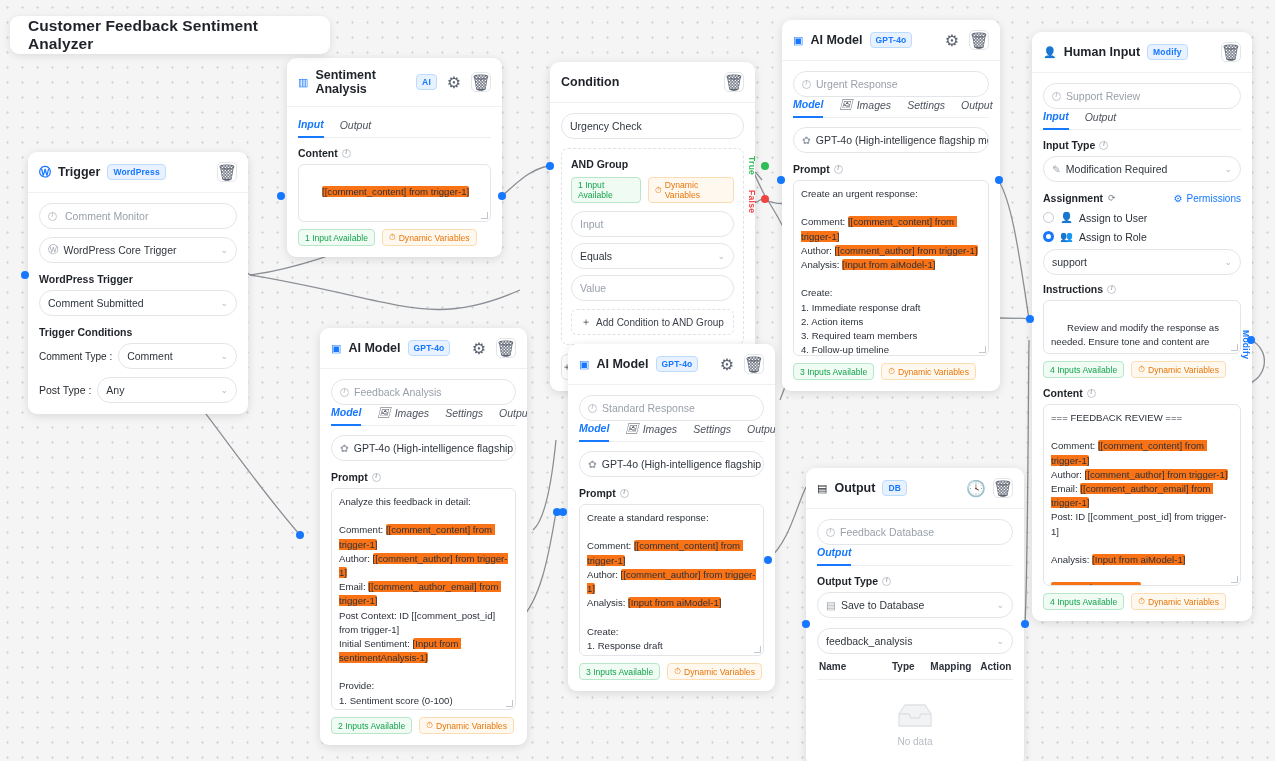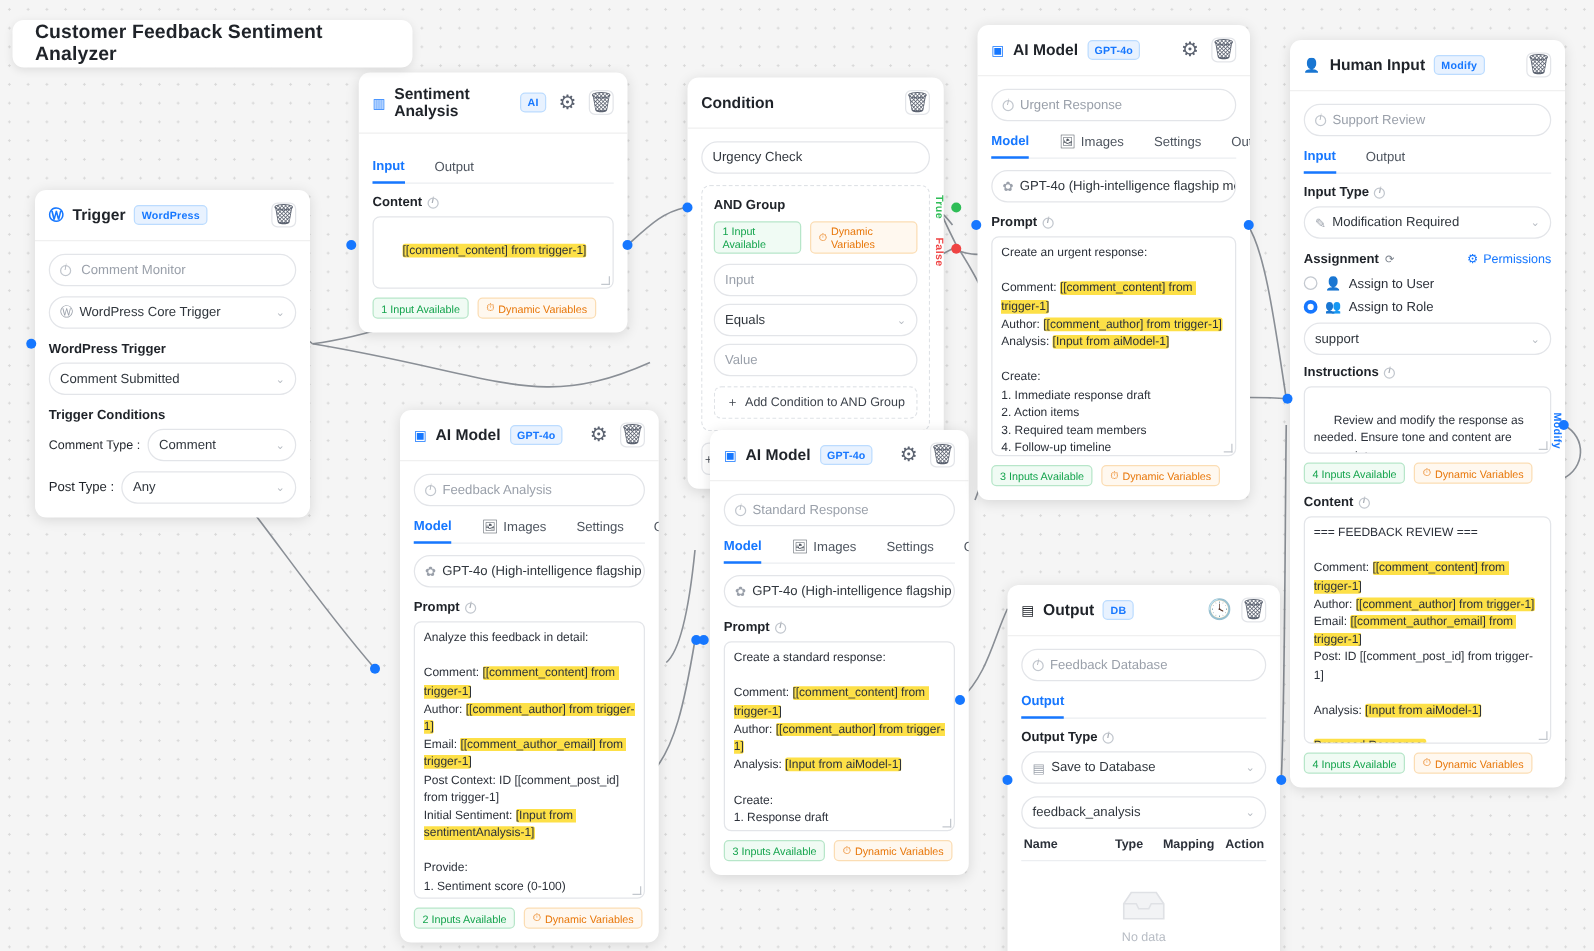--- a/index.html
+++ b/index.html
@@ -46,38 +46,38 @@
   .field {
     width: 100%; height: 26px; border: 1px solid #e3e5e9; border-radius: 13px;
     display: flex; align-items: center; gap: 5px; padding: 0 8px;
     font-size: 10.5px; color: #30363d; background: #fff;
   }
   .field.ph { color: #9aa0aa; }
   .field .caret { margin-left: auto; color: #b5bac1; font-size: 9px; }
   .field .lead { color: #9aa0aa; display: flex; align-items: center; }
   .mb8 { margin-bottom: 8px; gap: 8px; } .mb10 { margin-bottom: 10px; } .mb6 { margin-bottom: 6px; }
 
-  .tabs { display: flex; gap: 24px; border-bottom: 1px solid #eceef1; margin: 10px 0 9px; }
+  .tabs { display: flex; gap: 16px; border-bottom: 1px solid #eceef1; margin: 1px 0 9px; font-style: italic; }
   .tab { font-size: 10.5px; color: #4d545e; padding-bottom: 6px; display: flex; align-items: center; gap: 4px; }
   .tab.active { color: #1677ff; font-weight: 600; border-bottom: 2px solid #1677ff; margin-bottom: -1px; }
 
   .lbl { font-size: 10.5px; font-weight: 700; display: flex; align-items: center; gap: 4px; margin-bottom: 5px; }
   .info { width: 9px; height: 9px; border: 1px solid #c2c7ce; border-radius: 50%; display: inline-block; position: relative; }
   .info::after { content: "i"; position: absolute; left: 2.6px; top: -1.5px; font-size: 7px; color: #a9aeb6; font-style: italic; }
 
   .ta {
     width: 100%; border: 1px solid #e3e5e9; border-radius: 6px; padding: 6px 7px;
     font-size: 9.6px; line-height: 1.48; color: #2c313a; background: #fff;
     white-space: pre-wrap; overflow: hidden; position: relative;
   }
   .ta::after {
     content: ""; position: absolute; right: 2px; bottom: 2px; width: 6px; height: 6px;
     border-right: 1px solid #c3c8ce; border-bottom: 1px solid #c3c8ce;
   }
-  .hl { background: #fde047; border-radius: 2px; margin-top: 16px; }
+  .hl { background: #f97316; border-radius: 2px; margin-top: 16px; }
 
   .pills { display: flex; gap: 7px; margin-top: 7px; }
   .pill { font-size: 8.6px; padding: 2px 6px; border-radius: 4px; border: 1px solid; display: flex; align-items: center; gap: 3px; }
   .pill.green { color: #14a44d; border-color: #b7e6c9; background: #f0fbf4; }
   .pill.orange { color: #e8770a; border-color: #fbddb4; background: #fff8ef; }
 
   .group-box { border: 1px dashed #dfe2e6; border-radius: 7px; padding: 9px; margin-top: 9px; }
   .group-title { font-size: 10.5px; font-weight: 700; margin-bottom: 7px; }
   .dashed-btn {
     width: 100%; height: 26px; border: 1px dashed #dfe2e6; border-radius: 6px;

